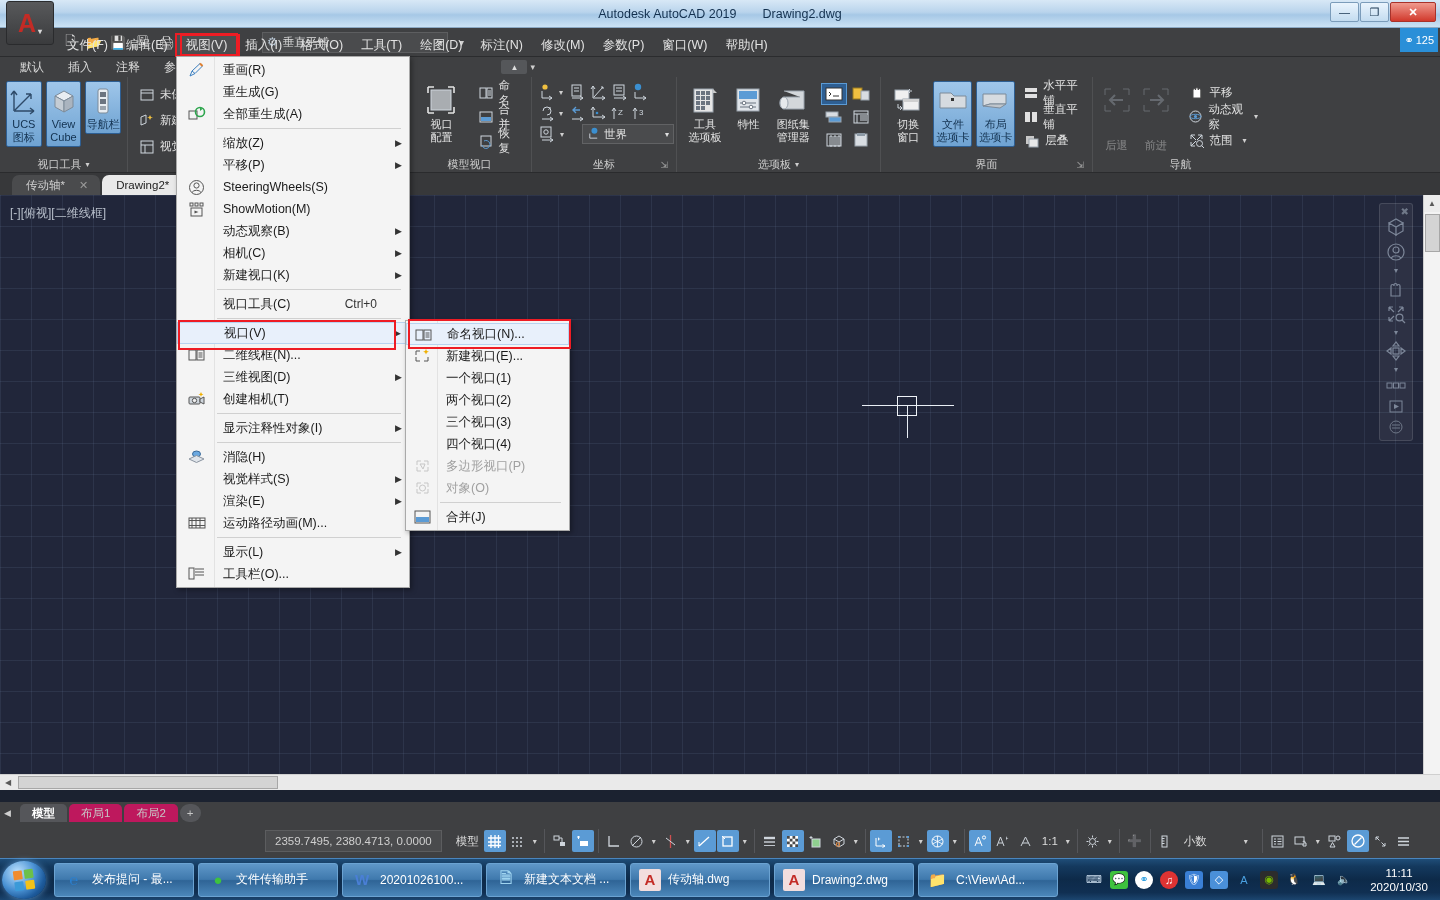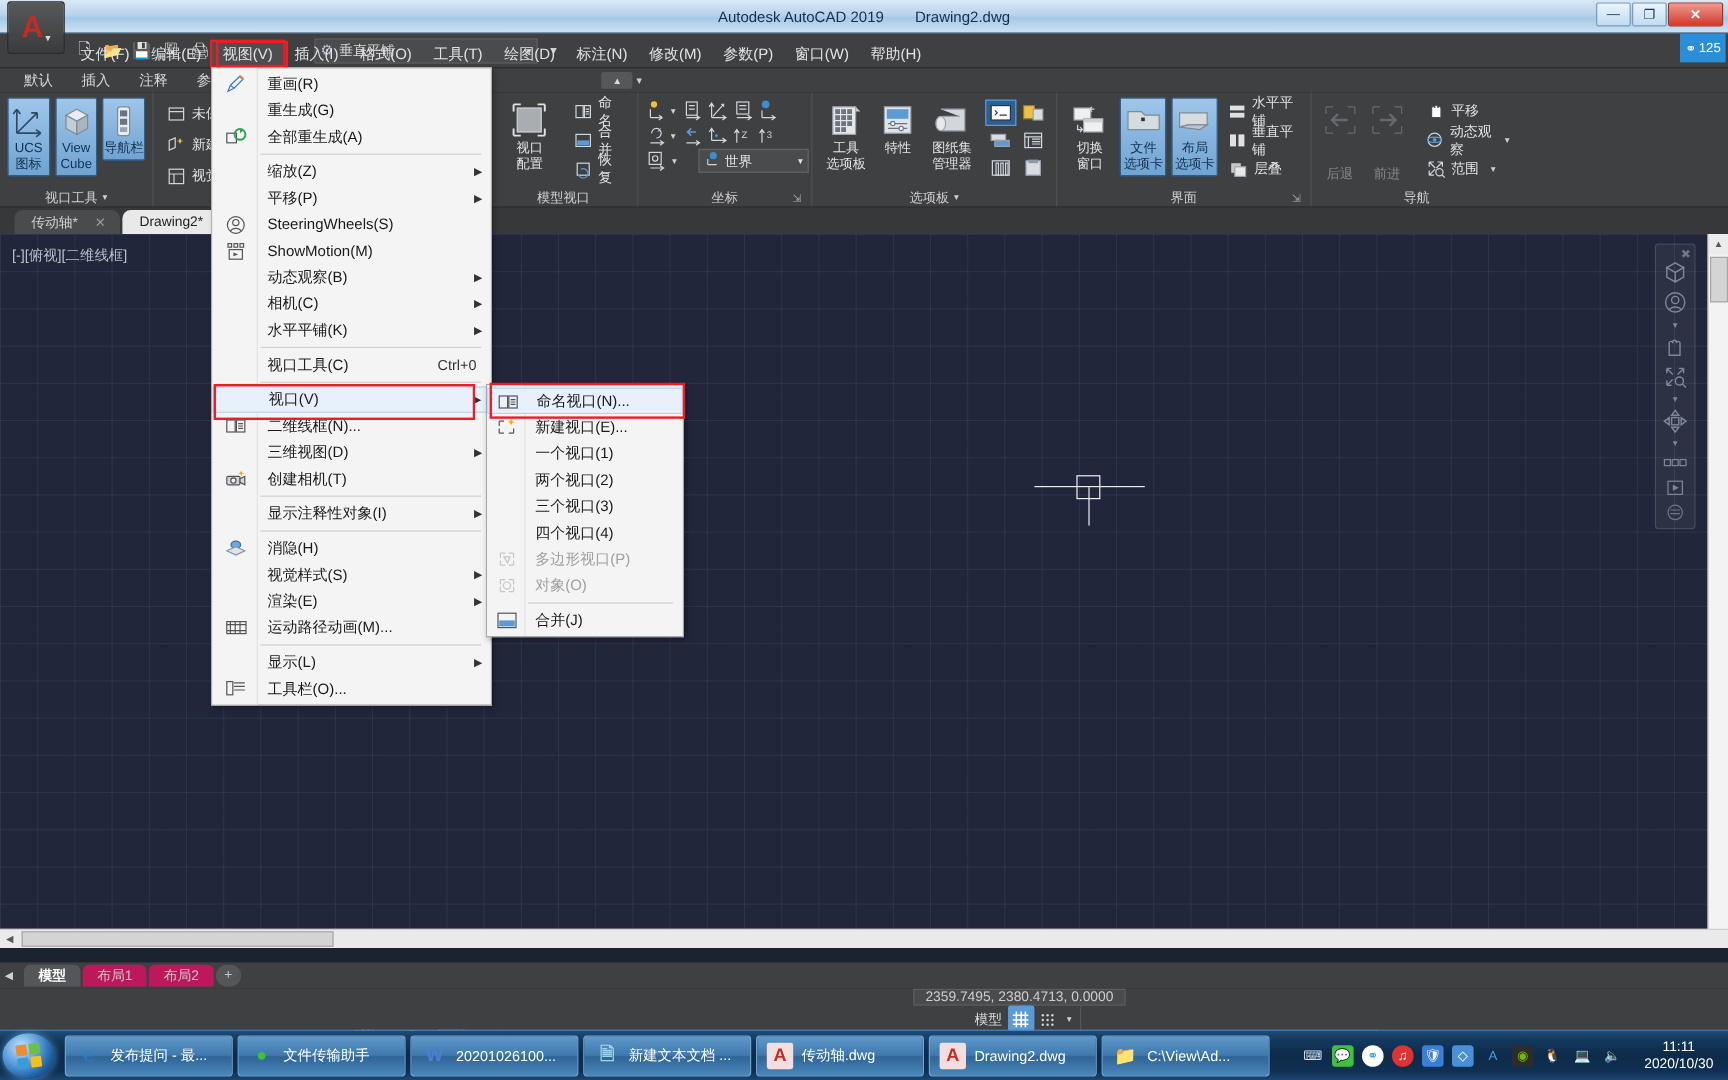--- a/index.html
+++ b/index.html
@@ -195,21 +195,21 @@
     height: 18px; padding: 0 12px; color: #c7c7c7; font-size: 11.5px;
     display: flex; align-items: center; background: #be185d; border-radius: 5px 5px 0 0;
   }
   .ltab.active { color: #fff; background: #55565a; font-weight: bold; }
   .ltab.plus { border-radius: 9px; background: #55565a; padding: 0 7px; }
   .lt-left { position:absolute; left:4px; color:#cfcfcf; font-size:9px;}
 
   
   .statusbar {
     position: absolute; left: 0; top: 824px; width: 1440px; height: 34px;
-    background: #3f4042; display: flex; align-items: center; gap: 0px; padding-left: 265px; flex-direction: column;
+    background: #3f4042; display: flex; align-items: center; gap: 0px; padding-left: 265px;
   }
   .coords {
     height: 22px; background: #4a4b4d; border: 1px solid #5c5d5f; color: #cfcfcf;
     font-size: 11.5px; display: flex; align-items: center; padding: 0 9px; margin-right: 6px;
   }
   .sgroup { display: flex; align-items: center; gap: 1px; padding: 0 4px; border-right: 1px solid #55565a; height: 24px;}
   .sbtn {
     min-width: 22px; height: 22px; display: flex; align-items: center; justify-content: center;
     color: #cfd5dc; font-size: 12px; border-radius: 2px; padding: 0 2px;
   }
@@ -260,21 +260,21 @@
     position: absolute; background: #f4f4f4; border: 1px solid #a9a9a9;
     box-shadow: 2px 2px 5px rgba(0,0,0,0.35); z-index: 40; padding: 2px 0;
   }
   .menupop.main { left: 176px; top: 56px; width: 234px; }
   .menupop.sub  { left: 405px; top: 320px; width: 165px; }
   .mrow {
     height: 22px; display: flex; align-items: center; color: #1a1a1a; font-size: 12.5px;
     padding-left: 46px; position: relative;
   }
   .mrow .mic { position: absolute; left: 10px; top: 2px; width: 19px; height: 18px; display:flex;align-items:center;justify-content:center;}
-  .mrow .acc { position: absolute; right: 12px; color: #333; font-size: 12px; }
+  .mrow .acc { position: absolute; right: 32px; color: #333; font-size: 12px; }
   .mrow .arr { position: absolute; right: 7px; color: #333; font-size: 9px; }
   .mrow.dis { color: #a0a0a0; }
   .mrow.hl { background: #e8f0fb; border: 1px solid #b8d3f0; }
   .msep { height: 1px; background: #d0d0d0; margin: 3px 8px 3px 40px; }
   .mgutter { position: absolute; left: 0; top: 0; bottom: 0; width: 38px; background: #f4f4f4; border-right: 1px solid #e2e2e2; }
   .redbox { position: absolute; border: 2px solid #ee1c24; z-index: 45; pointer-events: none; }
 </style>
 </head>
 <body>
 
@@ -1296,21 +1296,21 @@
         </div>
         <div class="mrow">
           <span>动态观察(B)</span>
           <span class="arr">▶</span>
         </div>
         <div class="mrow">
           <span>相机(C)</span>
           <span class="arr">▶</span>
         </div>
         <div class="mrow">
-          <span>水平平铺(K)</span>
+          <span>新建视口(K)</span>
           <span class="arr">▶</span>
         </div>
         <div class="msep"></div>
         <div class="mrow">
           <span>视口工具(C)</span>
           <span class="acc">Ctrl+0</span>
         </div>
         <div class="msep"></div>
         <div class="mrow hl">
           <span>视口(V)</span>

